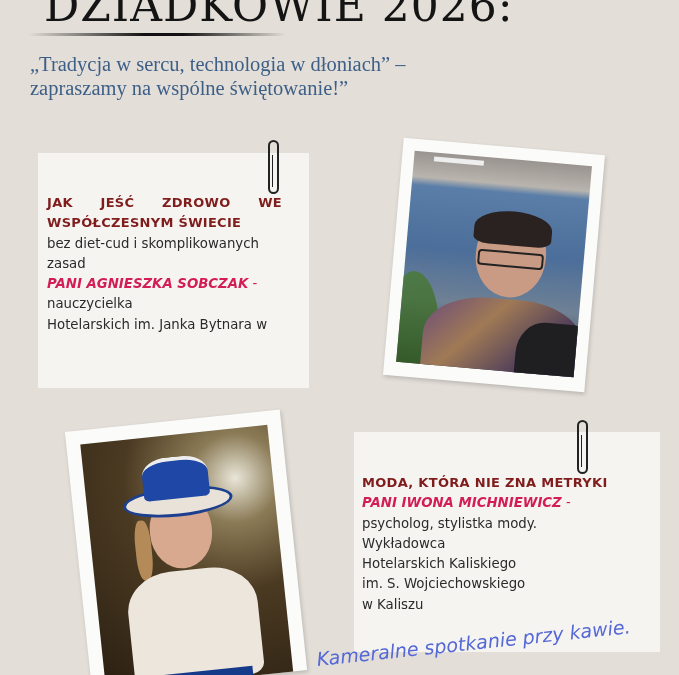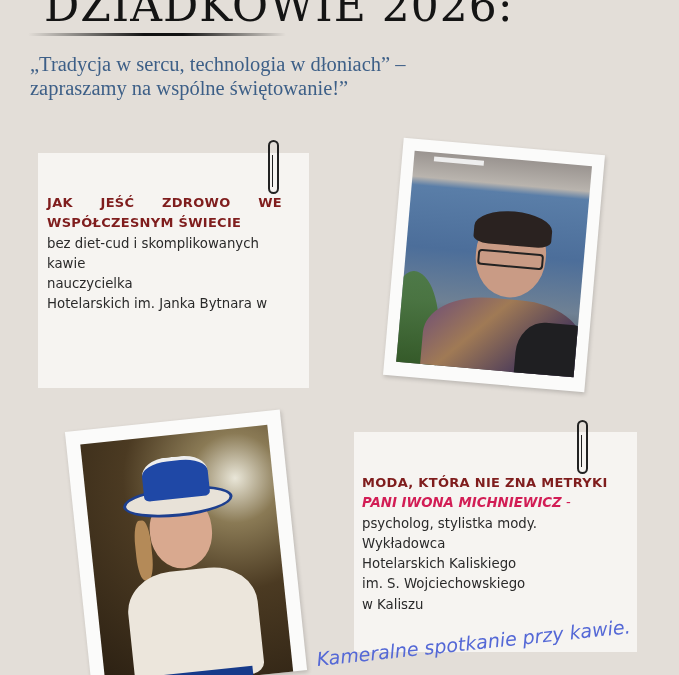--- a/index.html
+++ b/index.html
@@ -23,21 +23,21 @@
     position:absolute; left:30px; top:52px; width:460px;
     text-align:left; font-family:"Liberation Serif", serif;
     font-size:20.5px; line-height:24px; color:#3d5f87;
   }
   .card {
     position:absolute; background:#f6f4f1;
     font-size:13.3px; line-height:20.3px; color:#2a2a2a;
     box-sizing:border-box;
   }
   .card1 { left:38px; top:153px; width:271px; height:235px; padding:40px 27px 0 9px; }
-  .card2 { left:354px; top:432px; width:283px; height:220px; padding:41px 4px 0 8px; }
+  .card2 { left:354px; top:432px; width:306px; height:220px; padding:41px 4px 0 8px; }
   .heading { color:#7f1d1d; font-weight:bold; font-size:13px; letter-spacing:0.3px; }
   .card1 .heading.justify { display:flex; justify-content:space-between; }
   .speaker { color:#d21d55; font-weight:bold; font-style:italic; }
   .dash { color:#d21d55; }
   .clip {
     position:absolute; width:11px; height:54px;
     border:2px solid #222; border-radius:7px; box-sizing:border-box;
   }
   .clip::after {
     content:""; position:absolute; left:2px; top:13px; width:3px; height:32px;
@@ -77,21 +77,22 @@
 </div>
 
 <div class="card card1">
   <div class="heading justify">
     <span>JAK</span>
     <span>JEŚĆ</span>
     <span>ZDROWO</span>
     <span>WE</span>
   </div>
   <div class="heading">WSPÓŁCZESNYM ŚWIECIE</div>
-  <div>bez diet-cud i skomplikowanych kawie</div>
+  <div>bez diet-cud i skomplikowanych zasad</div>
+  <div><span class="speaker">PANI AGNIESZKA SOBCZAK</span><span class="dash"> -</span></div>
   <div>nauczycielka</div>
   <div>Hotelarskich im. Janka Bytnara w</div>
 </div>
 <div class="clip clip1"></div>
 
 <div class="photo photo1">
   <div class="img" title="Portrait of a woman with glasses and patterned scarf in an office">
     <div class="shape" style="left:20px;top:4px;width:50px;height:5px;background:#eee;"></div>
     <div class="shape" style="left:-10px;top:120px;width:50px;height:110px;background:linear-gradient(180deg,#4b7a3a,#2f5a22);border-radius:40% 60% 0 0;opacity:.85;"></div>
     <div class="shape" style="left:70px;top:58px;width:70px;height:80px;background:#c99b85;border-radius:45% 45% 50% 50%;"></div>

